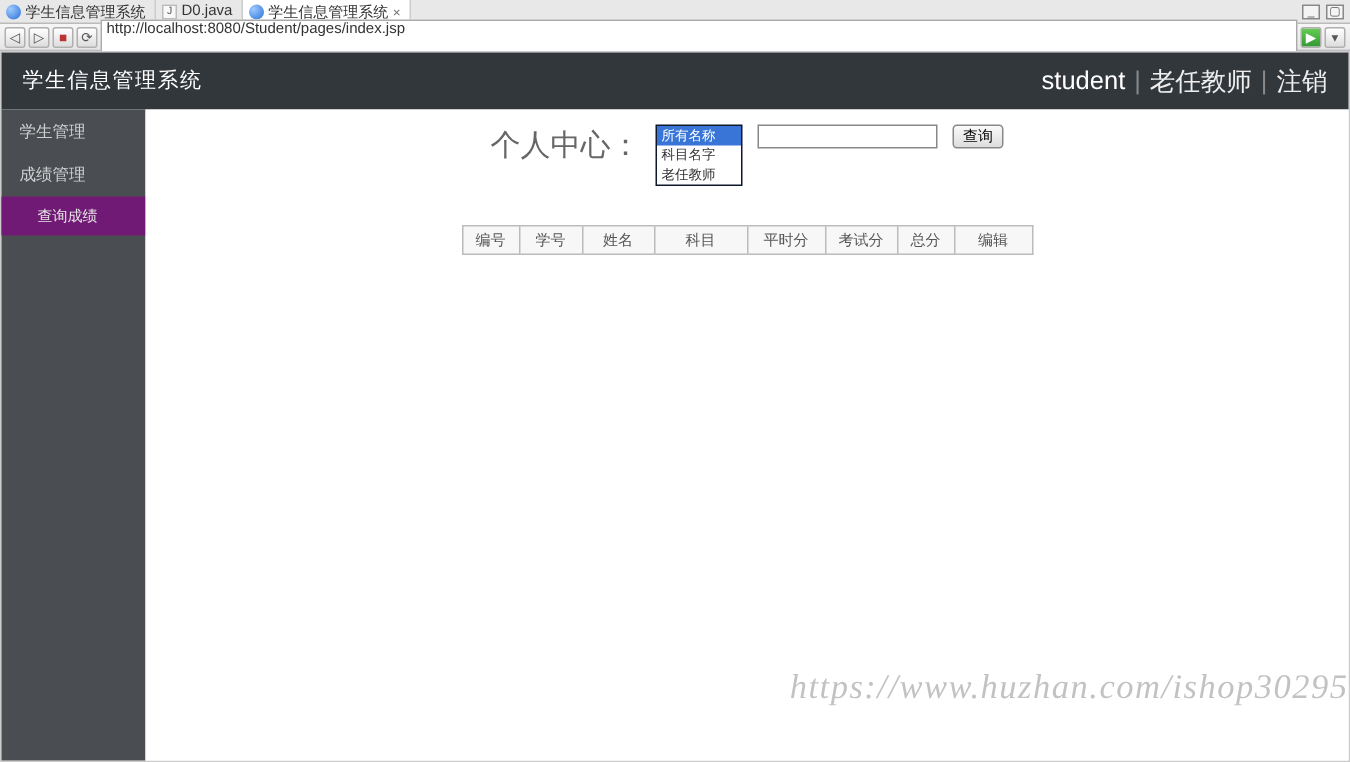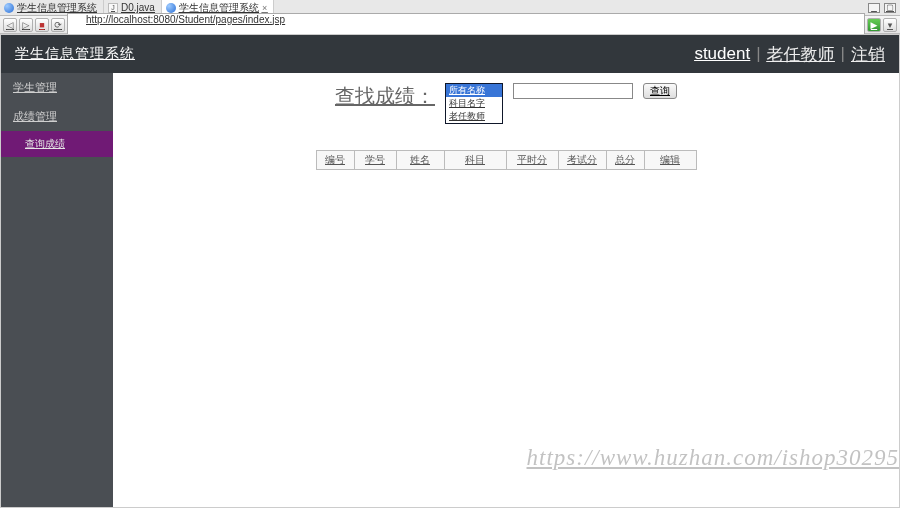--- a/index.html
+++ b/index.html
@@ -1,45 +1,45 @@
 <!DOCTYPE html>
 <html><head>
 <meta charset="utf-8">
 <style>
-  * { margin: 0; padding: 0; box-sizing: border-box; font-family: "Microsoft YaHei", Arial, sans-serif; text-decoration: underline; }
+  * { margin: 0; padding: 0; box-sizing: border-box; font-family: "Microsoft YaHei", Arial, sans-serif; }
   html, body { width: 900px; height: 508px; overflow: hidden; background: #fff; }
 
   
   .tabstrip { height: 16px; background: #e8e8e8; display: flex; align-items: center; font-size: 10px; color: #333; border-bottom: 1px solid #bbb; }
   .tabstrip .etab { display: flex; align-items: center; gap: 3px; padding: 0 6px 0 4px; height: 16px; border-right: 1px solid #ccc; }
   .tabstrip .etab.active { background: #fff; }
   .globe { width: 10px; height: 10px; border-radius: 50%; background: radial-gradient(circle at 30% 30%, #9ecbff, #2a6fd6); display: inline-block; }
   .jicon { width: 10px; height: 10px; background: #f9f9f9; border:1px solid #bbb; font-size:7px; line-height:8px; text-align:center; color:#555; display:inline-block; }
   .etab .x { color:#777; font-size:9px; }
   .ewin { margin-left:auto; display:flex; gap:4px; padding-right:4px; }
   .ewin span { width:12px; height:10px; border:1px solid #888; font-size:8px; line-height:8px; text-align:center; color:#555; background:#f4f4f4; }
 
   
   .btoolbar { height: 18px; background: linear-gradient(#f6f6f6,#e6e6e6); border-bottom:1px solid #bbb; display:flex; align-items:center; font-size:10px; gap:2px; padding:0 3px; }
   .btoolbar .tbtn { width:14px; height:14px; border:1px solid #b0b0b0; border-radius:2px; background:linear-gradient(#fff,#ddd); display:flex; align-items:center; justify-content:center; color:#555; font-size:9px; }
   .btoolbar .stop { color:#b33; }
-  .btoolbar .url { flex:1; height:24px; border:1px solid #aaa; background:#fff; padding:0 18px; line-height:12px; color:#333; }
+  .btoolbar .url { flex:1; height:24px; border:1px solid #aaa; background:#fff; padding:0 3px; line-height:12px; color:#333; }
   .btoolbar .go { background:linear-gradient(#6c5,#393); color:#fff; }
 
   
   .appwrap { position:relative; background:#fff; border:1px solid #ccc; margin:0; height:calc(508px - 34px); }
 
   .appheader { height:38px; background:#32373c; color:#fff; display:flex; align-items:center; justify-content:space-between; padding:0 14px; font-size:13px; }
   .appheader .title { font-size:14px; letter-spacing:1px; }
   .headlinks { display:flex; align-items:center; gap:6px; font-size:17px; }
   .headlinks .sep { color:#888; }
   .headlinks a { color:#eee; cursor:pointer; }
 
   .appbody { display:flex; height:calc(100% - 38px); }
-  .sidebar { width:112px; background:#4a4e53; color:#cfcfcf; font-size:11px; }
+  .sidebar { width:96px; background:#4a4e53; color:#cfcfcf; font-size:11px; }
   .sidebar .sitem { padding:7px 12px; cursor:pointer; }
   .sidebar .ssub { padding:6px 12px 6px 24px; background:#701a75; color:#e5e5e5; font-size:10px; cursor:pointer; }
 
   .main { flex:1; background:#fff; position:relative; padding-top:10px; }
   .searchrow { display:flex; align-items:flex-start; justify-content:center; gap:10px; }
   .searchrow .lbl { font-size:20px; color:#666; font-weight:300; }
   .selbox { border:1px solid #0f172a; background:#fff; width:58px; }
   .selbox .opt { font-size:9px; padding:1px 3px; color:#333; line-height:11px; cursor:pointer; }
   .selbox .opt.selected { background:#3875d7; color:#fff; }
   .txt { width:120px; height:16px; border:1px solid #888; font-size:10px; padding:0 2px; }
@@ -98,21 +98,21 @@
 
   <div class="appbody">
     <div class="sidebar">
       <div class="sitem">学生管理</div>
       <div class="sitem">成绩管理</div>
       <div class="ssub">查询成绩</div>
     </div>
 
     <div class="main">
       <div class="searchrow">
-        <div class="lbl">查找成绩：</div>
+        <div class="lbl">个人中心：</div>
         <div class="selbox">
           <div class="opt selected">所有名称</div>
           <div class="opt">科目名字</div>
           <div class="opt">老任教师</div>
         </div>
         <input class="txt" type="text" value="" style="">
         <button class="qbtn">查询</button>
       </div>
 
       <table class="grid">

